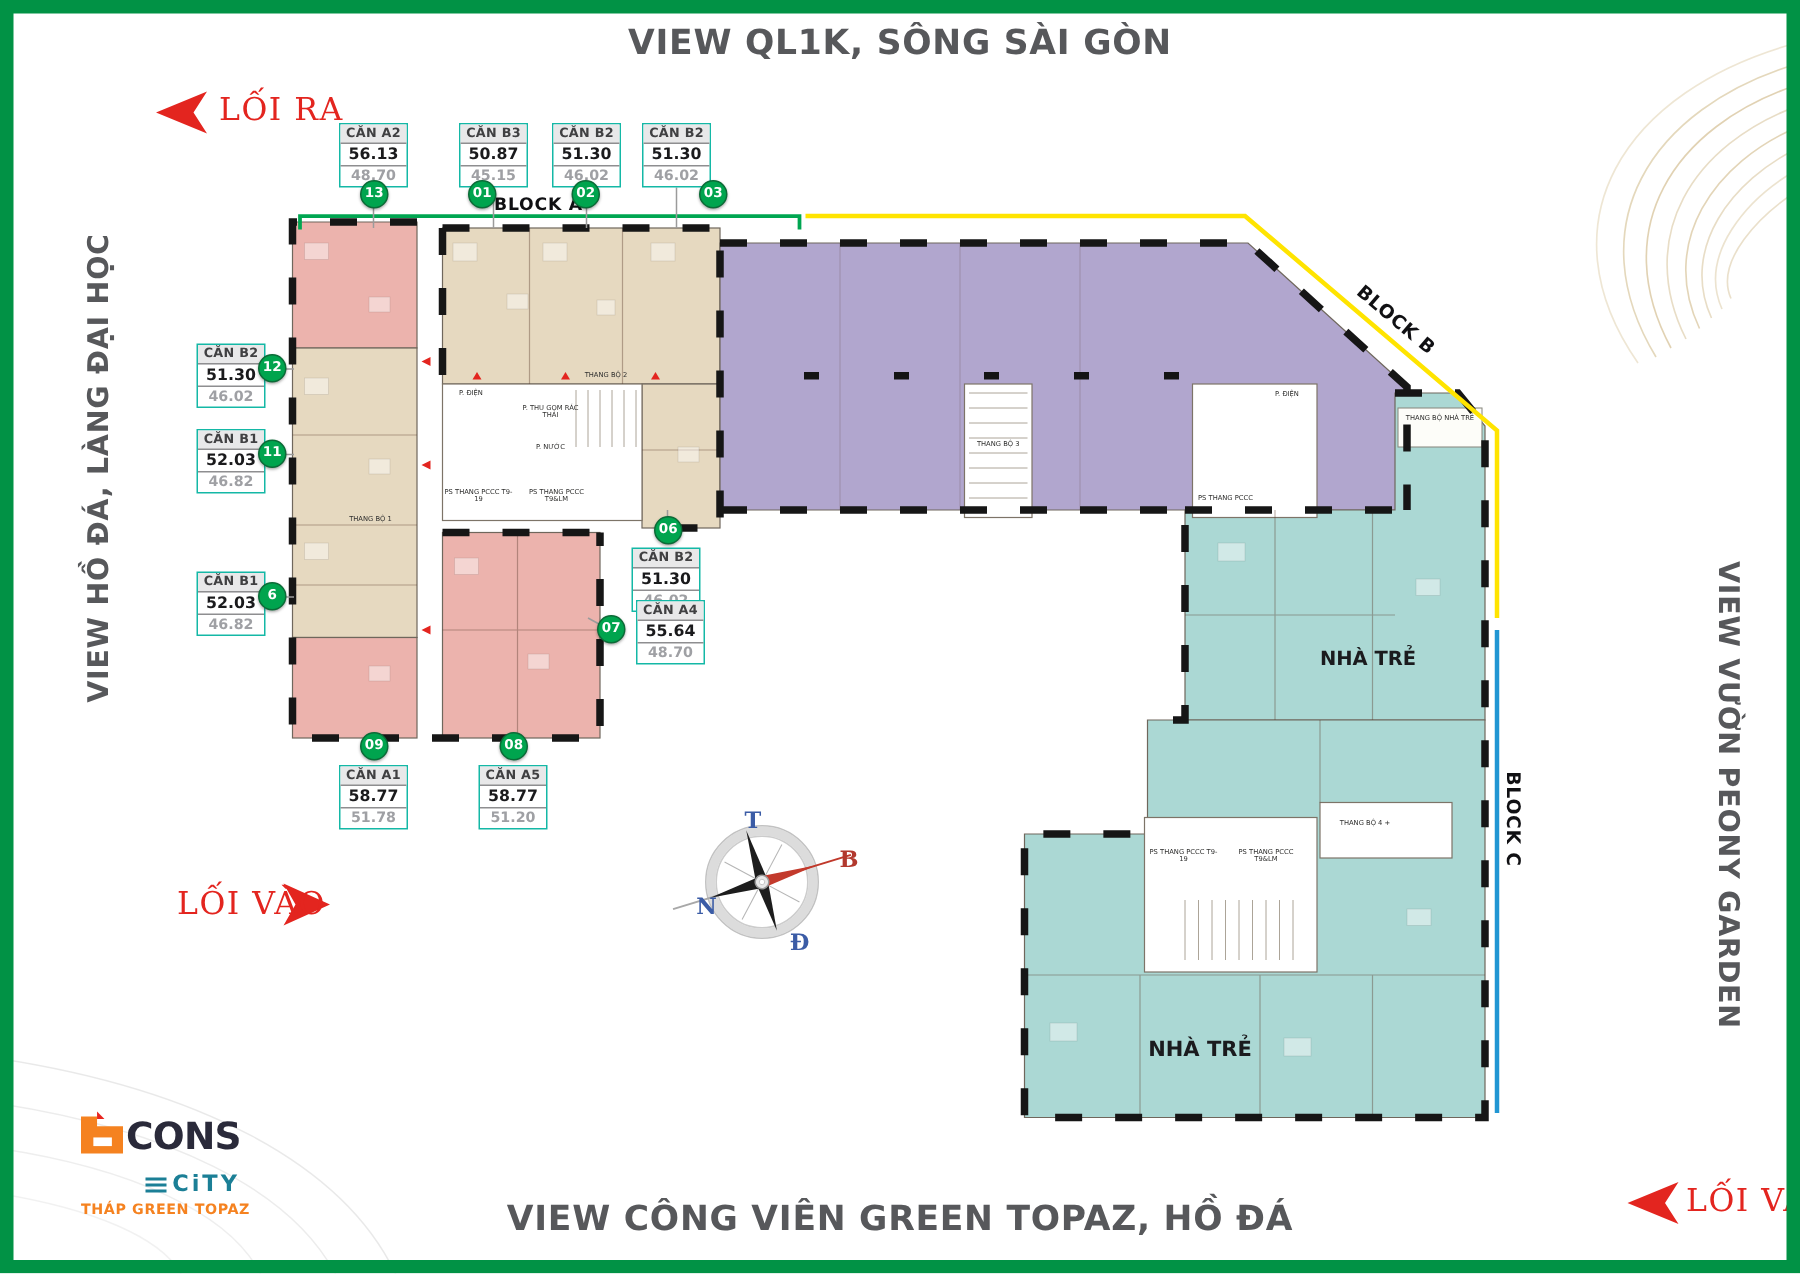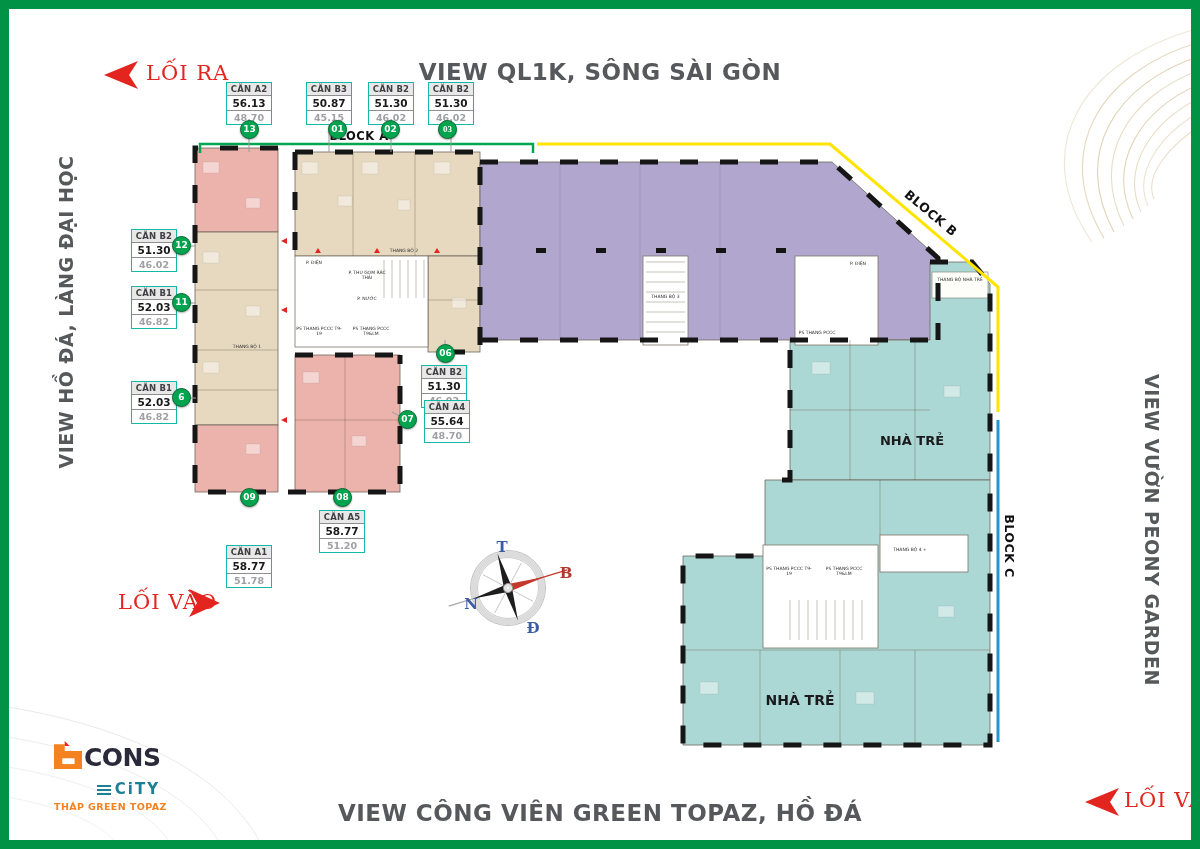--- a/index.html
+++ b/index.html
@@ -188,21 +188,21 @@
         <polygon points="0,-36 4,0 -4,0" fill="#1d1d1d"></polygon>
         <polygon points="0,34 4,0 -4,0" fill="#1d1d1d"></polygon>
         <polygon points="38,0 0,-4 0,4" fill="#c33a2c"></polygon>
         <polygon points="-36,0 0,-4 0,4" fill="#1d1d1d"></polygon>
         <circle r="4.5" fill="#e8e8e8" stroke="#9a9a9a" stroke-width="1"></circle>
         <circle r="1.8" fill="#ffffff" stroke="#bbbbbb" stroke-width=".5"></circle>
       </g>
     </g>
   </svg>
 
-  <div class="abs view-title" style="left:0;right:0;top:16px;text-align:center;margin-top:43px;">VIEW QL1K, SÔNG SÀI GÒN</div>
+  <div class="abs view-title" style="left:0;right:0;top:16px;text-align:center;">VIEW QL1K, SÔNG SÀI GÒN</div>
   <div class="abs view-title" style="left:0;right:0;top:800px;text-align:center;">VIEW CÔNG VIÊN GREEN TOPAZ, HỒ ĐÁ</div>
   <div class="abs view-title side vert-left" style="left:66px;top:312px;">VIEW HỒ ĐÁ, LÀNG ĐẠI HỌC</div>
   <div class="abs view-title side vert-right" style="left:1152px;top:530px;">VIEW VƯỜN PEONY GARDEN</div>
 
   <div class="abs exit-text" style="left:146px;top:61px;">LỐI RA</div>
   <div class="abs exit-text" style="left:118px;top:590px;">LỐI VÀO</div>
   <div class="abs exit-text" style="left:1124px;top:788px;">LỐI VÀO</div>
 
   <div class="abs zone-label center" style="left:912px;top:440px;font-size:13px;">NHÀ TRẺ</div>
   <div class="abs zone-label center" style="left:800px;top:700px;font-size:14px;">NHÀ TRẺ</div>
@@ -216,35 +216,35 @@
     <div class="a1">56.13</div>
     <div class="a2">48.70</div>
   </div>
   <div class="abs badge" style="left:240px;top:120px;">13</div>
 
   <div class="abs unit-box" style="left:306px;top:82px;">
     <div class="hd">CĂN B3</div>
     <div class="a1">50.87</div>
     <div class="a2">45.15</div>
   </div>
-  <div class="abs badge" style="left:328px;top:120px;">01</div>
+  <div class="abs badge" style="left:312px;top:120px;">01</div>
 
   <div class="abs unit-box" style="left:368px;top:82px;">
     <div class="hd">CĂN B2</div>
     <div class="a1">51.30</div>
     <div class="a2">46.02</div>
   </div>
   <div class="abs badge" style="left:381px;top:120px;">02</div>
 
   <div class="abs unit-box" style="left:428px;top:82px;">
     <div class="hd">CĂN B2</div>
     <div class="a1">51.30</div>
     <div class="a2">46.02</div>
   </div>
-  <div class="abs badge" style="left:438px;top:120px;font-family:Liberation Serif, serif;">03</div>
+  <div class="abs badge" style="left:466px;top:120px;">03</div>
 
   <div class="abs unit-box" style="left:131px;top:229px;">
     <div class="hd">CĂN B2</div>
     <div class="a1">51.30</div>
     <div class="a2">46.02</div>
   </div>
   <div class="abs badge" style="left:172px;top:236px;">12</div>
 
   <div class="abs unit-box" style="left:131px;top:286px;">
     <div class="hd">CĂN B1</div>
@@ -267,21 +267,21 @@
   </div>
   <div class="abs badge" style="left:436px;top:344px;">06</div>
 
   <div class="abs unit-box" style="left:424px;top:400px;">
     <div class="hd">CĂN A4</div>
     <div class="a1">55.64</div>
     <div class="a2">48.70</div>
   </div>
   <div class="abs badge" style="left:398px;top:410px;">07</div>
 
-  <div class="abs unit-box" style="left:226px;top:510px;margin-top:35px;">
+  <div class="abs unit-box" style="left:226px;top:510px;">
     <div class="hd">CĂN A1</div>
     <div class="a1">58.77</div>
     <div class="a2">51.78</div>
   </div>
   <div class="abs badge" style="left:240px;top:488px;">09</div>
 
   <div class="abs unit-box" style="left:319px;top:510px;">
     <div class="hd">CĂN A5</div>
     <div class="a1">58.77</div>
     <div class="a2">51.20</div>

